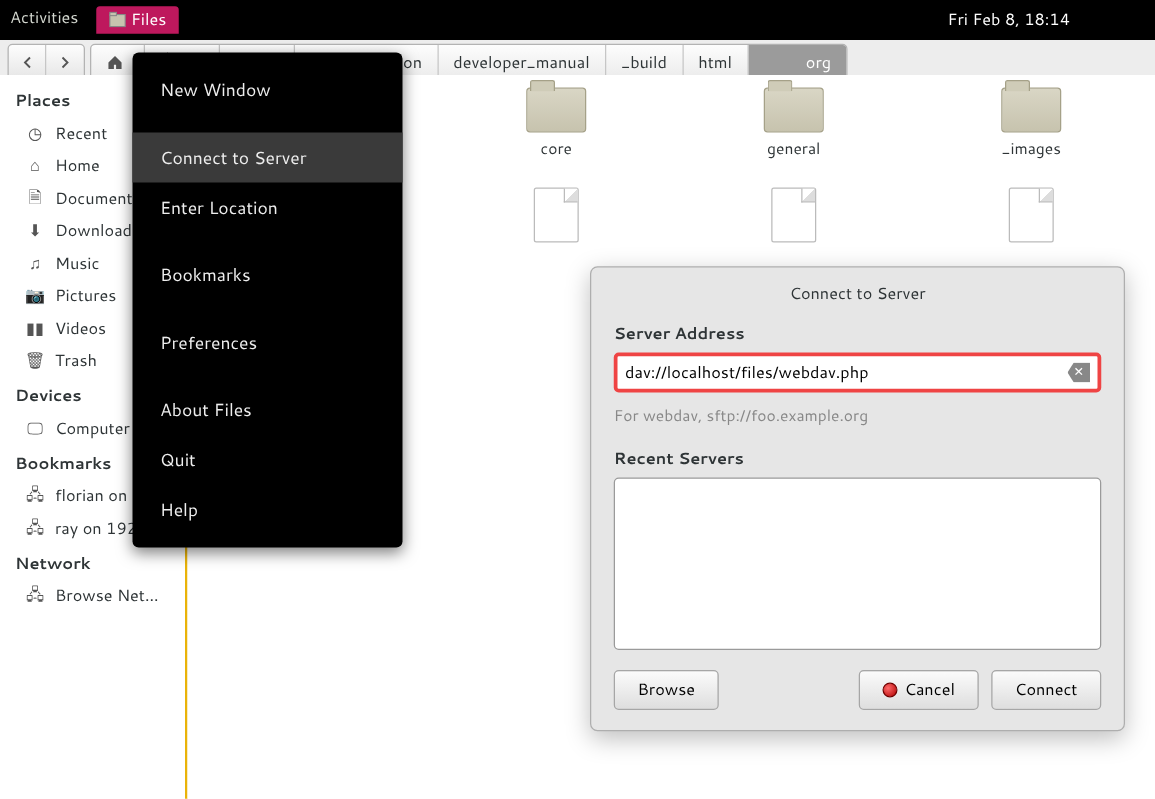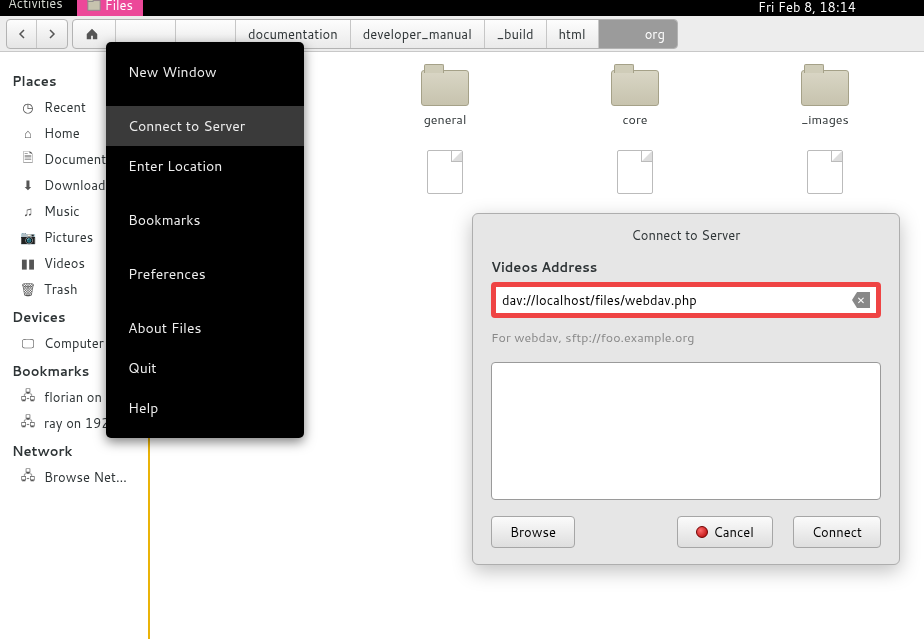--- a/index.html
+++ b/index.html
@@ -1,21 +1,21 @@
 <!DOCTYPE html>
 <html><head>
 <meta charset="utf-8">
 <style>
 * { margin: 0; padding: 0; box-sizing: border-box; font-family: "Cantarell", "Segoe UI", sans-serif; }
 body { width: 924px; height: 639px; background: #fff; position: relative; overflow: hidden; font-size: 14px; color: #2e3436; }
 
 
-.topbar { height: 16px; background: #000; color: #d3d7cf; display: flex; align-items: flex-end; padding: 0 8px; font-size: 13px; }
+.topbar { height: 32px; background: #000; color: #d3d7cf; display: flex; align-items: center; padding: 0 8px; font-size: 13px; }
 .topbar .left { display: flex; gap: 14px; }
-.topbar .files-sel { background: #ec4899; border-radius: 3px 3px 0 0; padding: 2px 10px; margin: 0; color: #fff; display: flex; align-items: center; gap: 4px; }
+.topbar .files-sel { background: #be185d; border-radius: 3px 3px 0 0; padding: 2px 10px; margin: 0; color: #fff; display: flex; align-items: center; gap: 4px; }
 .topbar .clock { margin-left: auto; margin-right: 60px; color: #fff; }
 .mini-icon { width: 14px; height: 14px; display: inline-block; }
 
 
 .crumbbar { height: 36px; background: #ededed; border-bottom: 1px solid #c8c8c8; display: flex; align-items: center; padding: 3px 6px; gap: 4px; }
 .navbtn-group { display: flex; border: 1px solid #b3b3b3; border-radius: 4px; overflow: hidden; background: linear-gradient(#fdfdfd,#e5e5e5); }
 .navbtn { width: 30px; height: 28px; display: flex; align-items: center; justify-content: center; border-right: 1px solid #c6c6c6; color: #555; }
 .navbtn:last-child { border-right: none; }
 .crumbs { display: flex; border: 1px solid #b3b3b3; border-radius: 4px; overflow: hidden; background: linear-gradient(#fdfdfd,#eaeaea); }
 .crumb { padding: 5px 12px; border-right: 1px solid #c6c6c6; font-size: 13px; color: #2e3436; }
@@ -33,36 +33,36 @@
 .main { position: absolute; top: 60px; left: 150px; right: 0; bottom: 0; background: #fff; padding: 10px; }
 .grid { display: grid; grid-template-columns: repeat(4, 190px); grid-auto-rows: 80px; }
 .file { display: flex; flex-direction: column; align-items: center; gap: 4px; font-size: 12.5px; }
 .folder-icon { width: 48px; height: 36px; background: linear-gradient(#d9d6c5,#c7c3ae); border: 1px solid #a5a188; border-radius: 3px; position: relative; }
 .folder-icon::before { content: ""; position: absolute; top: -7px; left: 2px; width: 18px; height: 8px; background: #cfccb8; border: 1px solid #a5a188; border-bottom: none; border-radius: 2px 2px 0 0; }
 .doc-icon { width: 36px; height: 44px; background: #fff; border: 1px solid #bbb; border-radius: 2px; position: relative; }
 .doc-icon.corner::before { content: ""; position: absolute; top: 0; right: 0; width: 10px; height: 10px; background: linear-gradient(135deg,#fff 49%,#ddd 51%); border-left: 1px solid #bbb; border-bottom: 1px solid #bbb; }
 .doc-icon .glyph { position: absolute; top: 12px; left: 8px; width: 20px; height: 20px; display: flex; align-items: center; justify-content: center; color: #7a4ea0; font-size: 16px; }
 
 
-.menu { position: absolute; top: 42px; left: 106px; width: 198px; background: #000; color: #ddd; border-radius: 5px; padding: 10px 0; box-shadow: 0 4px 12px rgba(0,0,0,.5); }
+.menu { position: absolute; top: 42px; left: 106px; width: 216px; background: #000; color: #ddd; border-radius: 5px; padding: 10px 0; box-shadow: 0 4px 12px rgba(0,0,0,.5); }
 .menu::before { content: ""; position: absolute; top: -10px; left: 18px; border: 10px solid transparent; border-bottom-color: #000; }
 .menu-item { padding: 10px 22px; font-size: 14px; color: #eee; }
 .menu-item.hover { background: #3a3a3a; }
 .menu-gap { height: 14px; }
 
 
 .dialog { position: absolute; top: 213px; left: 472px; width: 428px; background: #e6e6e6; border: 1px solid #aeaeae; border-radius: 6px; box-shadow: 0 6px 20px rgba(0,0,0,.25); padding: 12px 18px 16px; }
 .dialog-title { text-align: center; font-size: 13px; color: #2e3436; padding-bottom: 14px; }
 .dialog-label { font-weight: bold; font-size: 13px; margin-bottom: 6px; }
-.input-row { display: flex; align-items: center; background: #fff; border: 5px solid #ef4444; border-radius: 4px; padding: 4px 6px; }
+.input-row { display: flex; align-items: center; background: #fff; border: 3px solid #ef4444; border-radius: 4px; padding: 4px 6px; }
 .input-row input { flex: 1; border: none; outline: none; font-size: 13px; background: transparent; }
 .clearbtn { width: 18px; height: 16px; background: #888; border-radius: 2px 0 0 2px; position: relative; clip-path: polygon(28% 0,100% 0,100% 100%,28% 100%,0 50%); display: flex; align-items: center; justify-content: center; color: #fff; font-size: 10px; }
 .hint { font-size: 12.5px; color: #888; margin: 10px 0 16px; }
 .recent-box { background: #fff; border: 1px solid #9a9a9a; border-radius: 4px; height: 138px; }
-.dialog-actions { display: flex; gap: 20px; margin-top: 16px; }
+.dialog-actions { display: flex; gap: 10px; margin-top: 16px; }
 .dialog-actions .spacer { flex: 1; }
 .btn { border: 1px solid #a6a6a6; background: linear-gradient(#fbfbfb,#dedede); border-radius: 4px; padding: 6px 18px; font-size: 13px; display: flex; align-items: center; gap: 6px; }
 .record-dot { width: 12px; height: 12px; border-radius: 50%; background: radial-gradient(circle at 35% 35%,#ff6a6a,#b00000); border: 1px solid #700000; }
 </style>
 </head>
 <body>
 
 <div class="topbar">
   <div class="left">
     <span>Activities</span>
@@ -166,25 +166,25 @@
 </div>
 
 <div class="main">
   <div class="grid">
     <div class="file">
         <div class="folder-icon"></div>
         <span>classes</span>
       </div>
     <div class="file">
         <div class="folder-icon"></div>
+        <span>core</span>
+      </div>
+    <div class="file">
+        <div class="folder-icon"></div>
         <span>general</span>
-      </div>
-    <div class="file">
-        <div class="folder-icon"></div>
-        <span>core</span>
       </div>
     <div class="file">
         <div class="folder-icon"></div>
         <span>_images</span>
       </div>
 
     <div class="file">
         <div class="doc-icon corner">
           <span class="glyph">◆</span>
         </div>
@@ -215,26 +215,27 @@
   <div class="menu-gap"></div>
   <div class="menu-item">Preferences</div>
   <div class="menu-gap"></div>
   <div class="menu-item">About Files</div>
   <div class="menu-item">Quit</div>
   <div class="menu-item">Help</div>
 </div>
 
 <div class="dialog">
   <div class="dialog-title">Connect to Server</div>
-  <div class="dialog-label">Videos Address</div>
+  <div class="dialog-label">Server Address</div>
   <div class="input-row">
     <input value="dav://localhost/files/webdav.php" style="">
     <div class="clearbtn">✕</div>
   </div>
   <div class="hint">For webdav, sftp://foo.example.org</div>
+  <div class="dialog-label">Recent Servers</div>
   <div class="recent-box"></div>
   <div class="dialog-actions">
     <button class="btn">Browse</button>
     <div class="spacer"></div>
     <button class="btn">
         <span class="record-dot"></span>
         <span>Cancel</span>
       </button>
     <button class="btn">Connect</button>
   </div>

